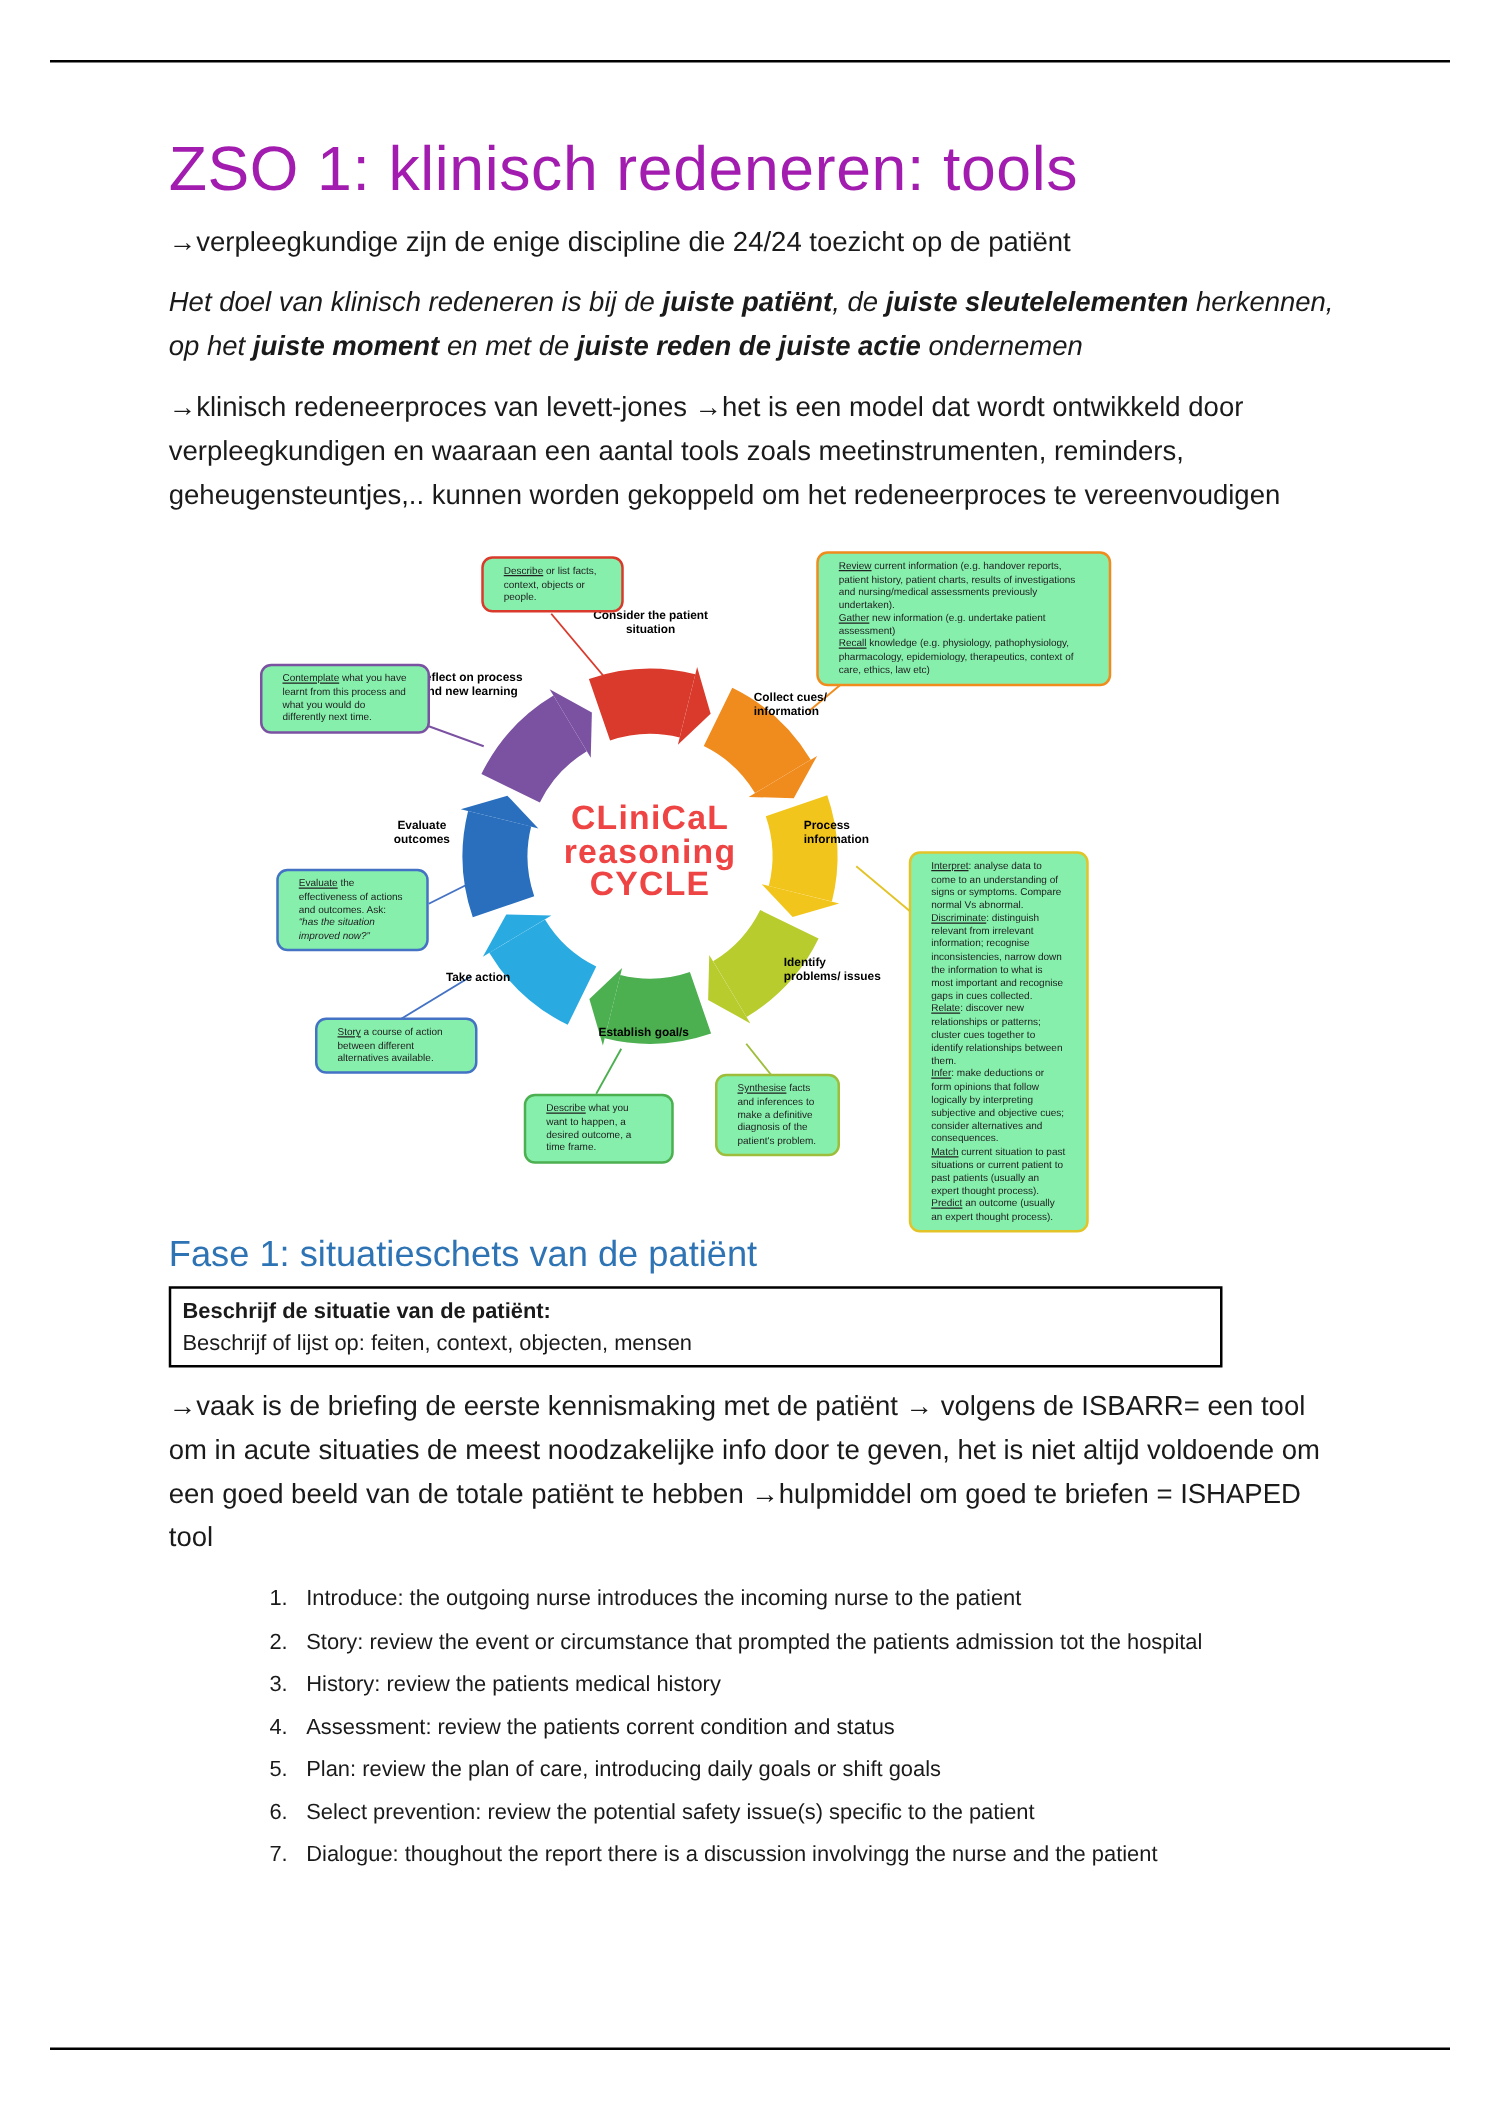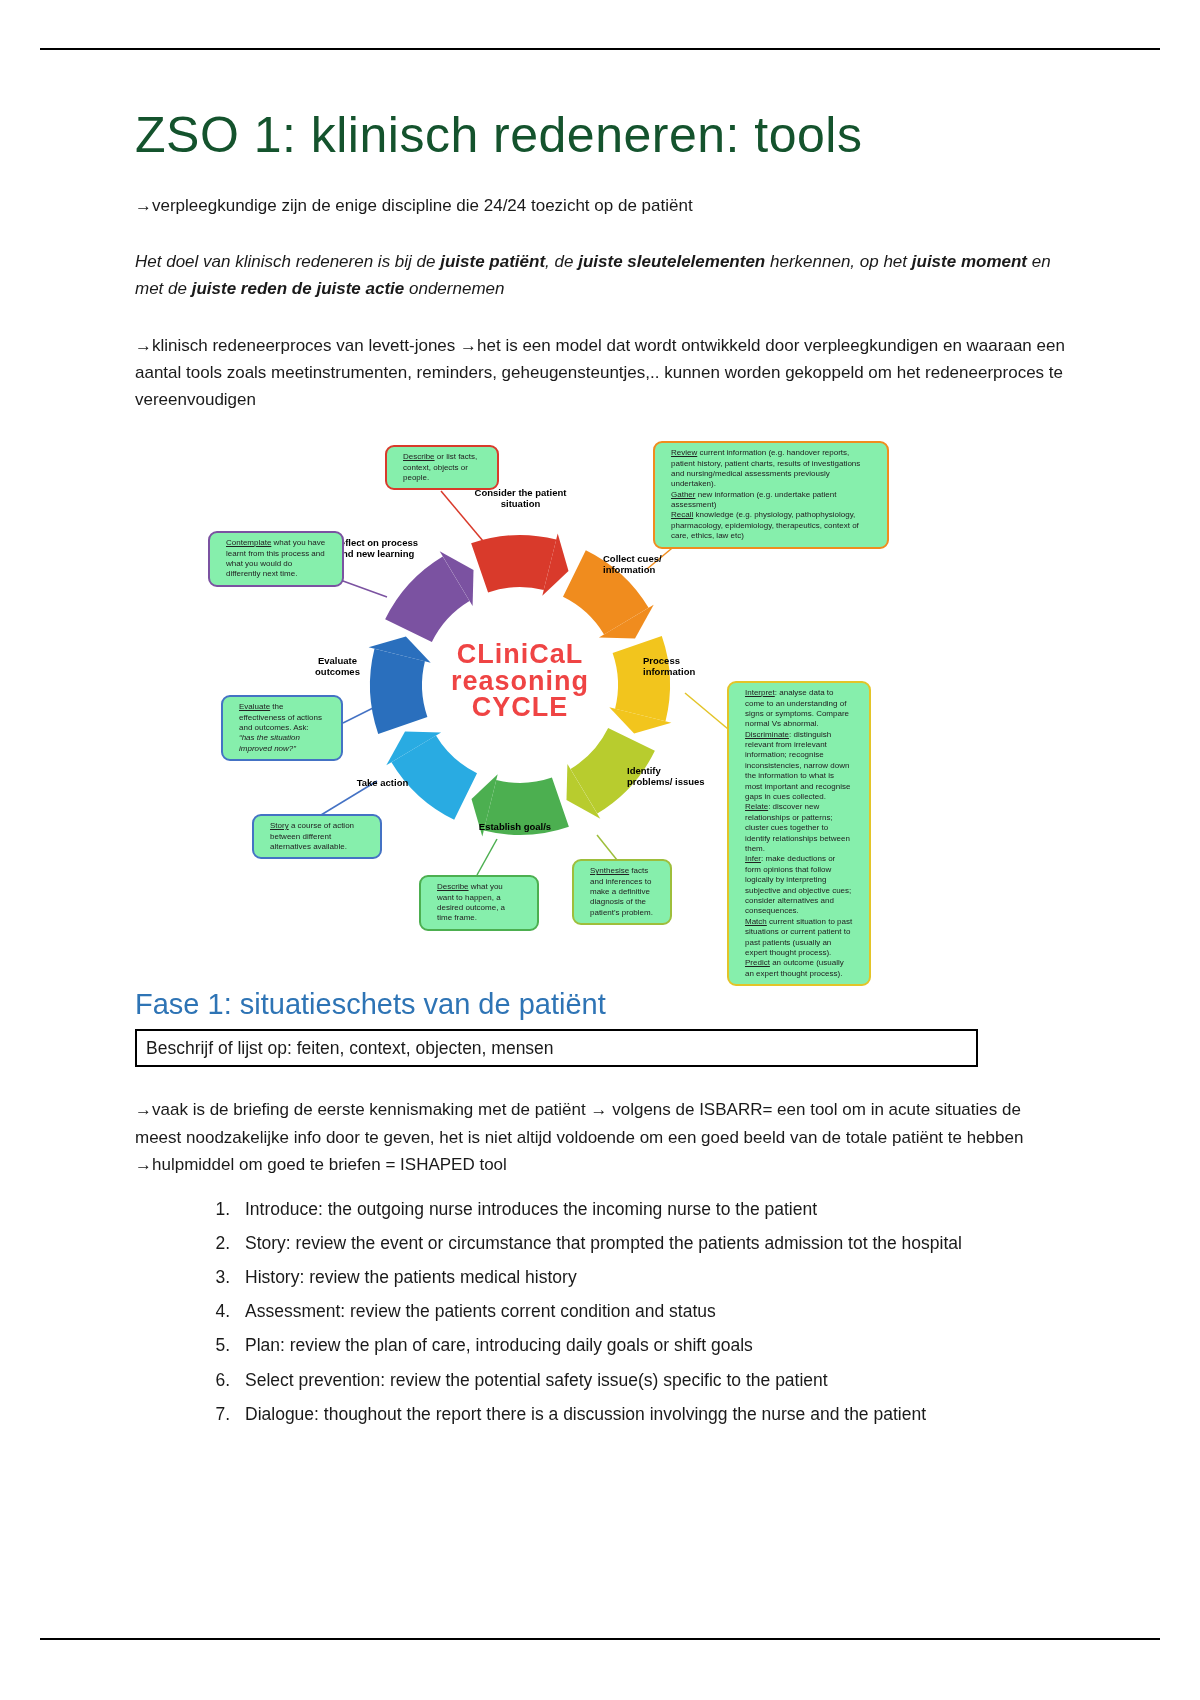--- a/index.html
+++ b/index.html
@@ -8,23 +8,23 @@
     width:1200px; height:1700px; position:relative;
     font-family:"Liberation Sans", sans-serif; color:#1a1a1a;
     overflow:hidden;
   }
   .rule { position:absolute; left:40px; width:1120px; border-top:2px solid #000; }
   .rule.top { top:48px; }
   .rule.bottom { top:1638px; }
 
   .content { position:absolute; left:135px; top:108px; width:932px; }
 
-  h1.title { font-size:50px; font-weight:400; letter-spacing:0.5px; line-height:1.1; margin-bottom:10px; color:#14532d; }
+  h1.title { font-size:50px; font-weight:400; letter-spacing:0.5px; line-height:1.1; margin-bottom:10px; color:#a21caf; }
 
-  p.body { font-size:17px; line-height:1.6; margin-top:29px; }
+  p.body { font-size:22px; line-height:1.6; margin-top:13px; }
   p.italic { font-style:italic; }
 
   .diagram { position:relative; width:930px; height:545px; margin-top:16px; }
   .ring-svg { position:absolute; left:0; top:0; width:930px; height:545px; z-index:1; }
 
   .center-text { position:absolute; left:295px; top:212px; width:180px; text-align:center;
     font-weight:bold; font-size:27px; line-height:0.98; letter-spacing:1px; color:#3b6eb5; z-index:2; }
 
   .phase-label { position:absolute; font-weight:bold; font-size:9.5px; line-height:1.18; text-align:center; color:#000; z-index:2; }
   .lbl-consider  { left:338px; top:58px;  width:95px; }
@@ -122,20 +122,21 @@
       <div class="callout co-synthesise" style="border-color: rgb(158, 190, 59);"><span style="text-decoration: underline;">Synthesise</span><span> facts and inferences to make a definitive diagnosis of the patient's problem.</span></div>
       <div class="callout co-establish" style="border-color: rgb(76, 175, 80);"><span style="text-decoration: underline;">Describe</span><span> what you want to happen, a desired outcome, a time frame.</span></div>
       <div class="callout co-select" style="border-color: rgb(68, 114, 196);"><span style="text-decoration: underline;">Story</span><span> a course of action between different alternatives available.</span></div>
       <div class="callout co-evaluate" style="border-color: rgb(68, 114, 196);"><span style="text-decoration: underline;">Evaluate</span><span> the effectiveness of actions and outcomes. Ask: </span><br><span style="font-style: italic;">“has the situation improved now?”</span></div>
       <div class="callout co-contemplate" style="border-color: rgb(123, 82, 161);"><span style="text-decoration: underline;">Contemplate</span><span> what you have learnt from this process and what you would do differently next time.</span></div>
     </div>
 
     <h2 class="fase">Fase 1: situatieschets van de patiënt</h2>
 
     <div class="textbox">
+      <div class="tb-title">Beschrijf de situatie van de patiënt:</div>
       <div class="tb-body">Beschrijf of lijst op: feiten, context, objecten, mensen</div>
     </div>
 
     <p class="body">→vaak is de briefing de eerste kennismaking met de patiënt → volgens de ISBARR= een tool om in acute situaties de meest noodzakelijke info door te geven, het is niet altijd voldoende om een goed beeld van de totale patiënt te hebben  →hulpmiddel om goed te briefen = ISHAPED tool</p>
 
     <ol class="ishaped">
         <li>Introduce: the outgoing nurse introduces the incoming nurse to the patient</li>
         <li>Story: review the event or circumstance that prompted the patients admission tot the hospital</li>
         <li>History: review the patients medical history</li>
         <li>Assessment: review the patients corrent condition and status</li>

